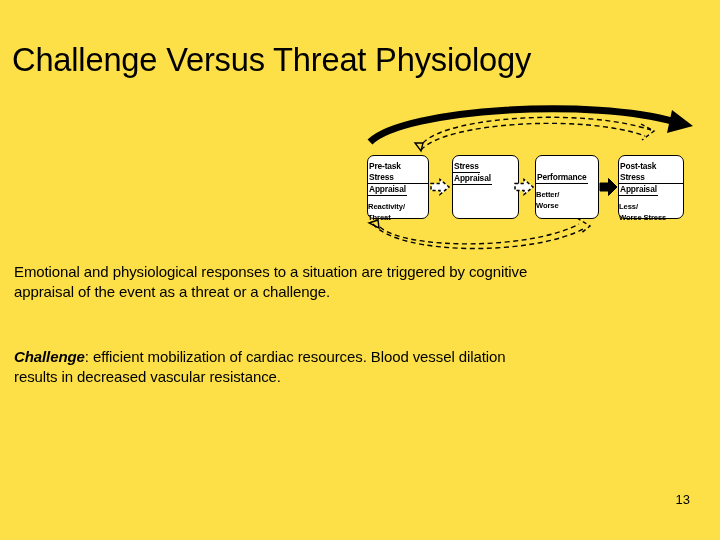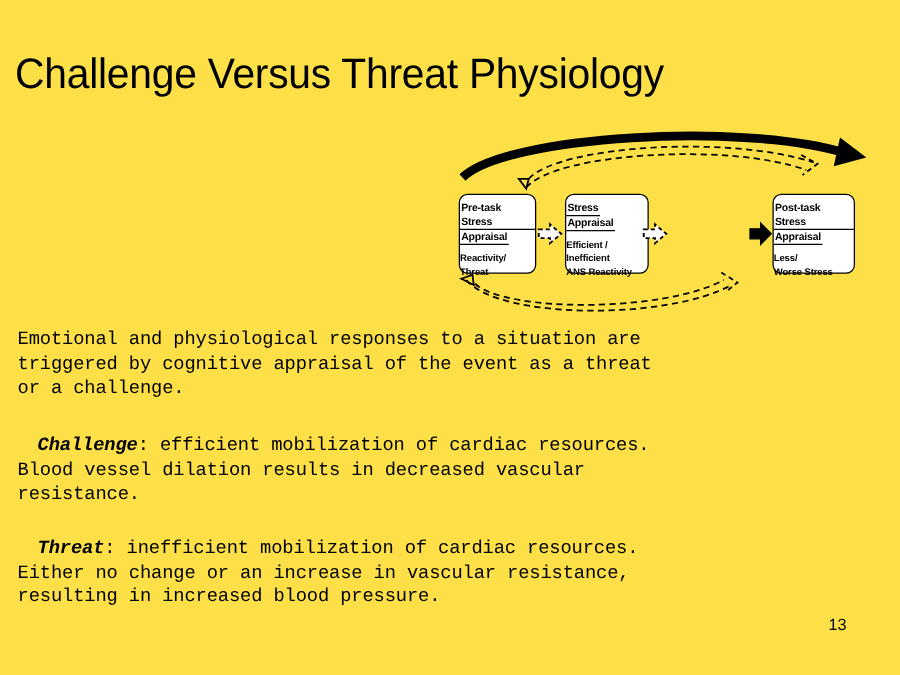--- a/index.html
+++ b/index.html
@@ -97,42 +97,41 @@
   }
   #arrow-1 { left: 84px;  top: 76px; }
   #arrow-2 { left: 168px; top: 76px; }
   #arrow-3 { left: 252px; top: 76px; }
 
   
   .body-para {
     position: absolute;
     left: 14px;
     width: 520px;
-    font-family: Liberation Mono, monospace;
+    font-family: Liberation Sans, sans-serif;
     font-size: 15px;
     line-height: 19.5px;
     color: #000000;
     letter-spacing: -0.1px;
   }
   #para-1 { top: 262px; }
   #para-2 { top: 347px; }
   #para-3 { top: 429px; }
   .term {
     font-weight: bold;
     font-style: italic;
-    margin-left: 16px;
   }
 
   
   #page-number {
     position: absolute;
     left: 650px;
     top: 492px;
     width: 40px;
-    text-align: center;
+    text-align: right;
     font-family: "Liberation Sans", sans-serif;
     font-size: 13px;
     color: #000000;
   }
 </style>
 </head>
 <body>
 
 <div id="slide">
 
@@ -175,31 +174,35 @@
 
     <svg class="block-arrow" id="arrow-1" viewBox="0 0 22 22">
       <path d="M 2 7.5 L 11 7.5 L 11 3.5 L 20 11 L 11 18.5 L 11 14.5 L 2 14.5 Z" fill="#ffffff" stroke="#000000" stroke-width="1.5" stroke-dasharray="3.2,2.4"></path>
     </svg>
 
     <div class="proc-box" id="box-react">
       <div class="proc-head">
         <span>Stress</span><br>
         <span>Appraisal</span>
       </div>
-      <div class="proc-body">
-        <span>Efficient /</span><br>
-        <span>Inefficient</span><br>
-        <span>ANS Reactivity</span>
-      </div>
     </div>
 
     <svg class="block-arrow" id="arrow-2" viewBox="0 0 22 22">
       <path d="M 2 7.5 L 11 7.5 L 11 3.5 L 20 11 L 11 18.5 L 11 14.5 L 2 14.5 Z" fill="#ffffff" stroke="#000000" stroke-width="1.5" stroke-dasharray="3.2,2.4"></path>
     </svg>
 
+    <div class="proc-box" id="box-perf">
+      <div class="proc-head" style="margin-top:11px;">
+        <span>Performance</span>
+      </div>
+      <div class="proc-body">
+        <span>Better/</span><br>
+        <span>Worse</span>
+      </div>
+    </div>
 
     <svg class="block-arrow" id="arrow-3" viewBox="0 0 22 22">
       <path d="M 3 7 L 11.5 7 L 11.5 2.5 L 20 11 L 11.5 19.5 L 11.5 15 L 3 15 Z" fill="#000000" stroke="#000000" stroke-width="1"></path>
     </svg>
 
     <div class="proc-box" id="box-post">
       <div class="proc-head">
         <span>Post-task Stress</span><br>
         <span>Appraisal</span>
       </div>
@@ -207,17 +210,16 @@
         <span>Less/</span><br>
         <span>Worse Stress</span>
       </div>
     </div>
   </div>
 
   <div class="body-para" id="para-1">Emotional and physiological responses to a situation are triggered by cognitive appraisal of the event as a threat or a challenge.</div>
 
   <div class="body-para" id="para-2"><span class="term">Challenge</span><span>: efficient mobilization of cardiac resources. Blood vessel dilation results in decreased vascular resistance.</span></div>
 
-  <div class="body-para" id="para-3"><span class="term">Threat</span><span>: inefficient mobilization of cardiac resources. Either no change or an increase in vascular resistance, resulting in increased blood pressure.</span></div>
 
   <div id="page-number">13</div>
 
 </div>
 
 </body></html>

